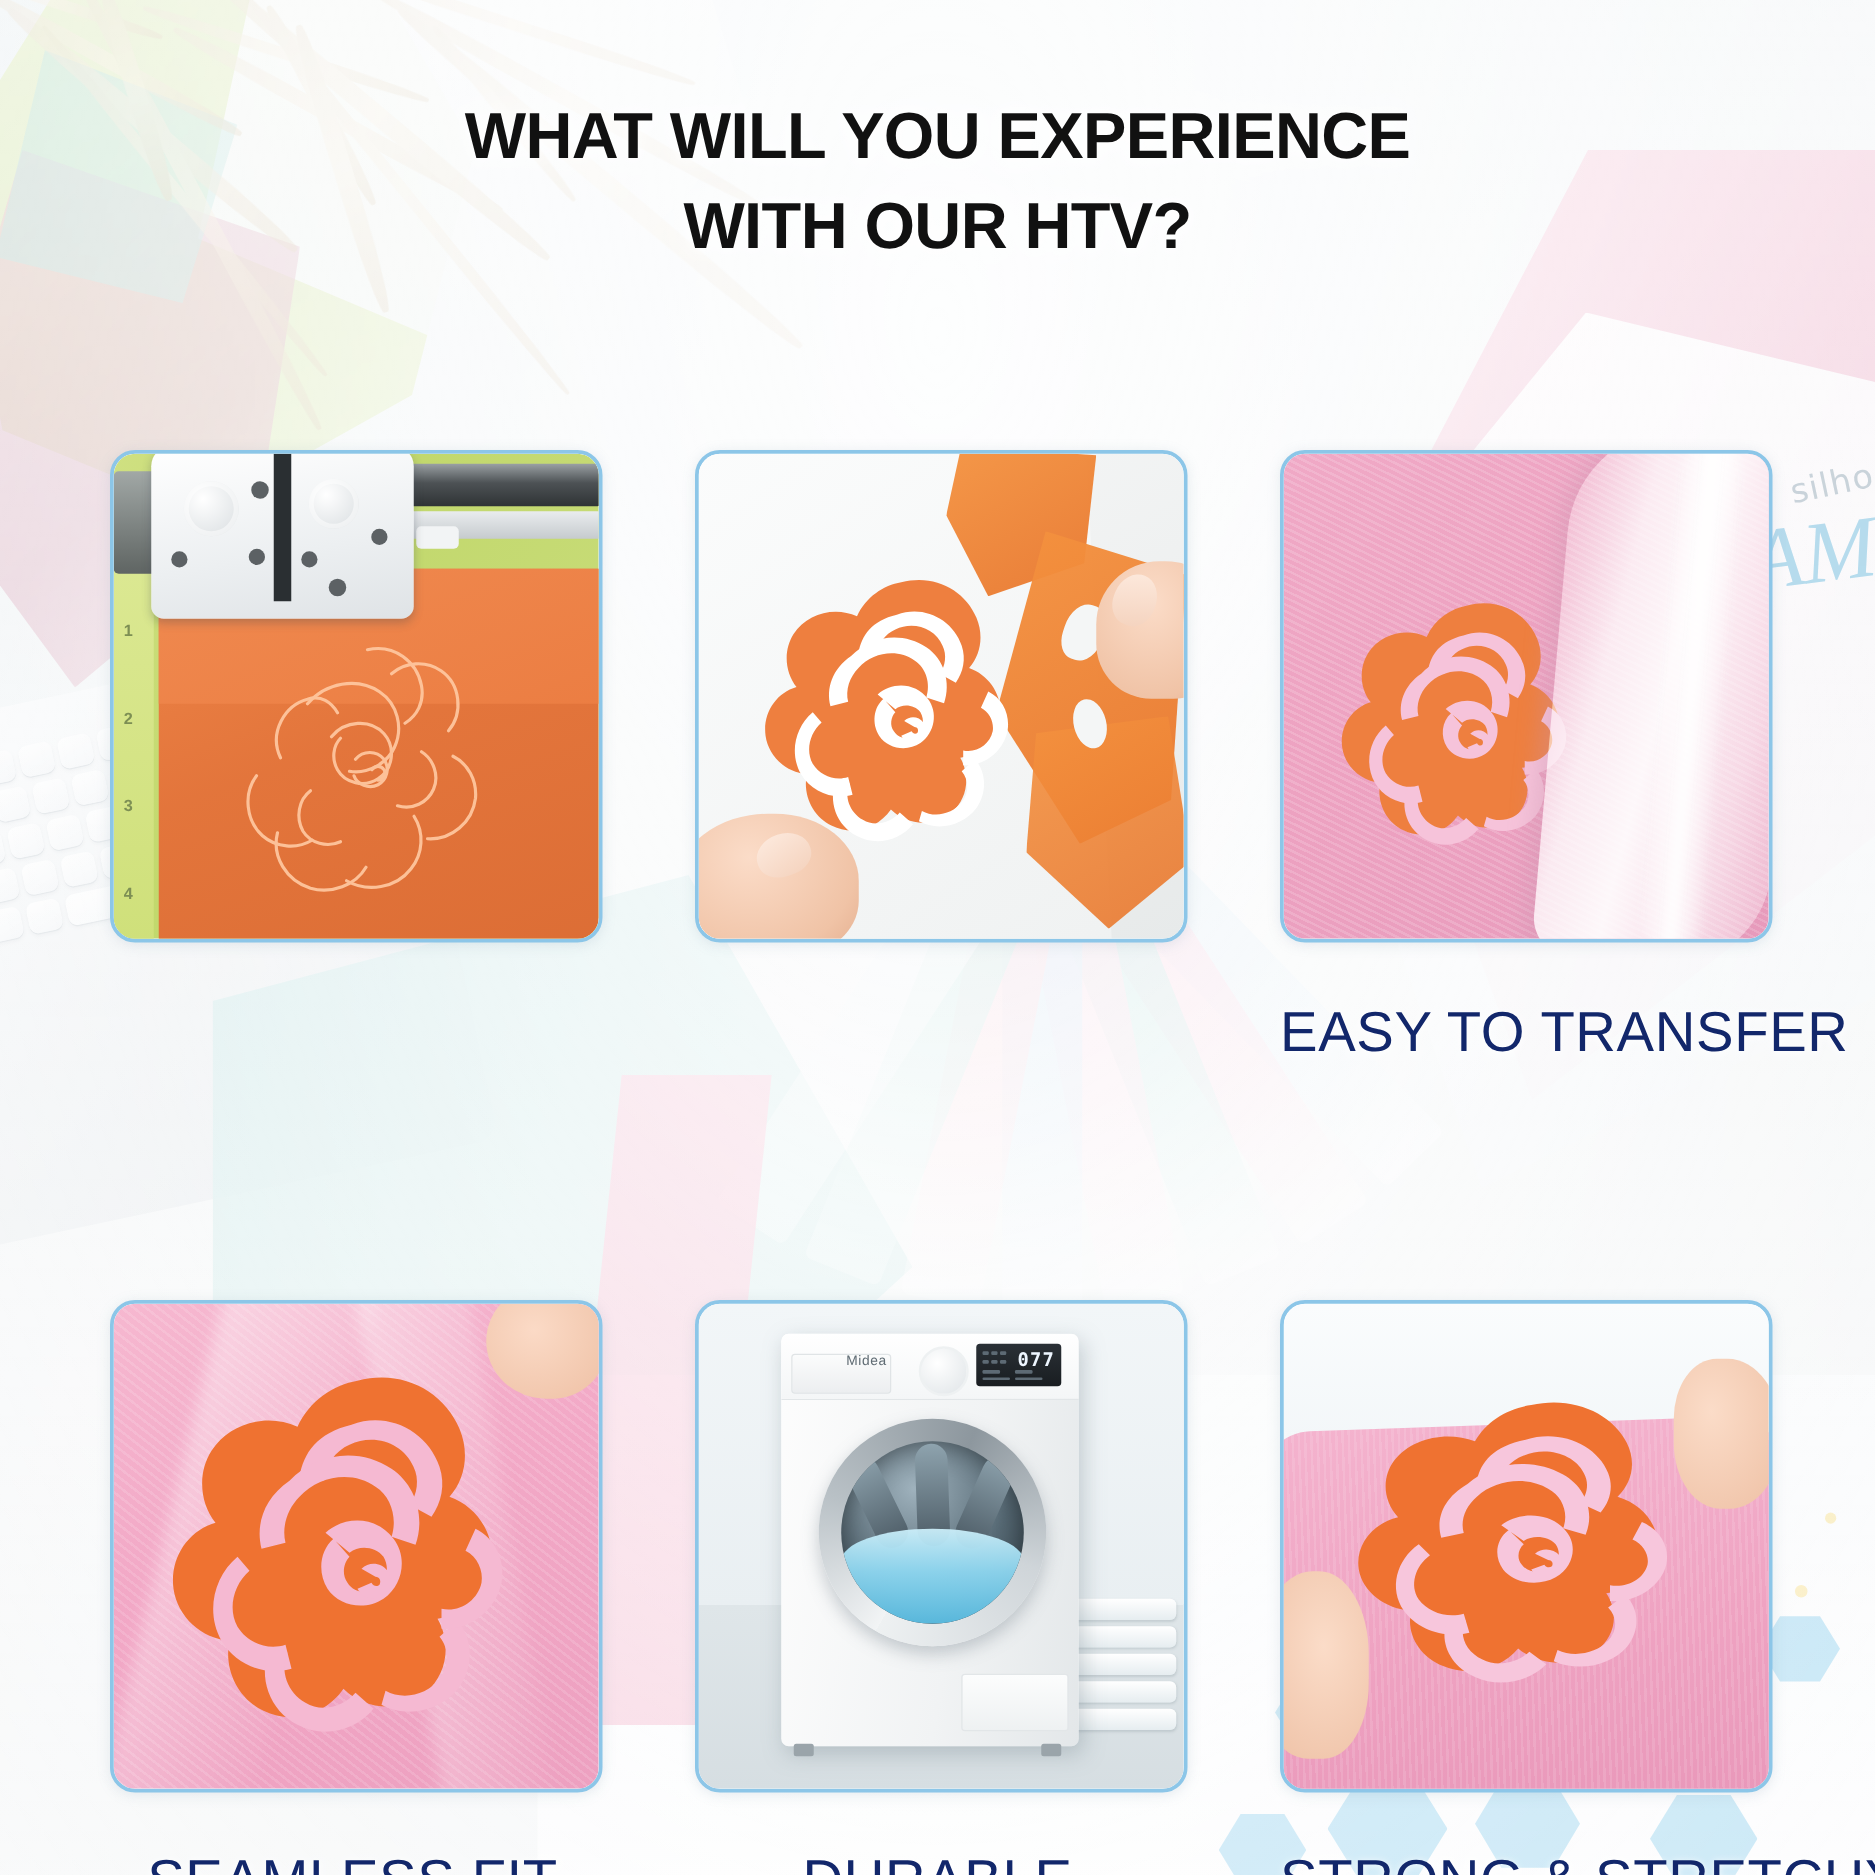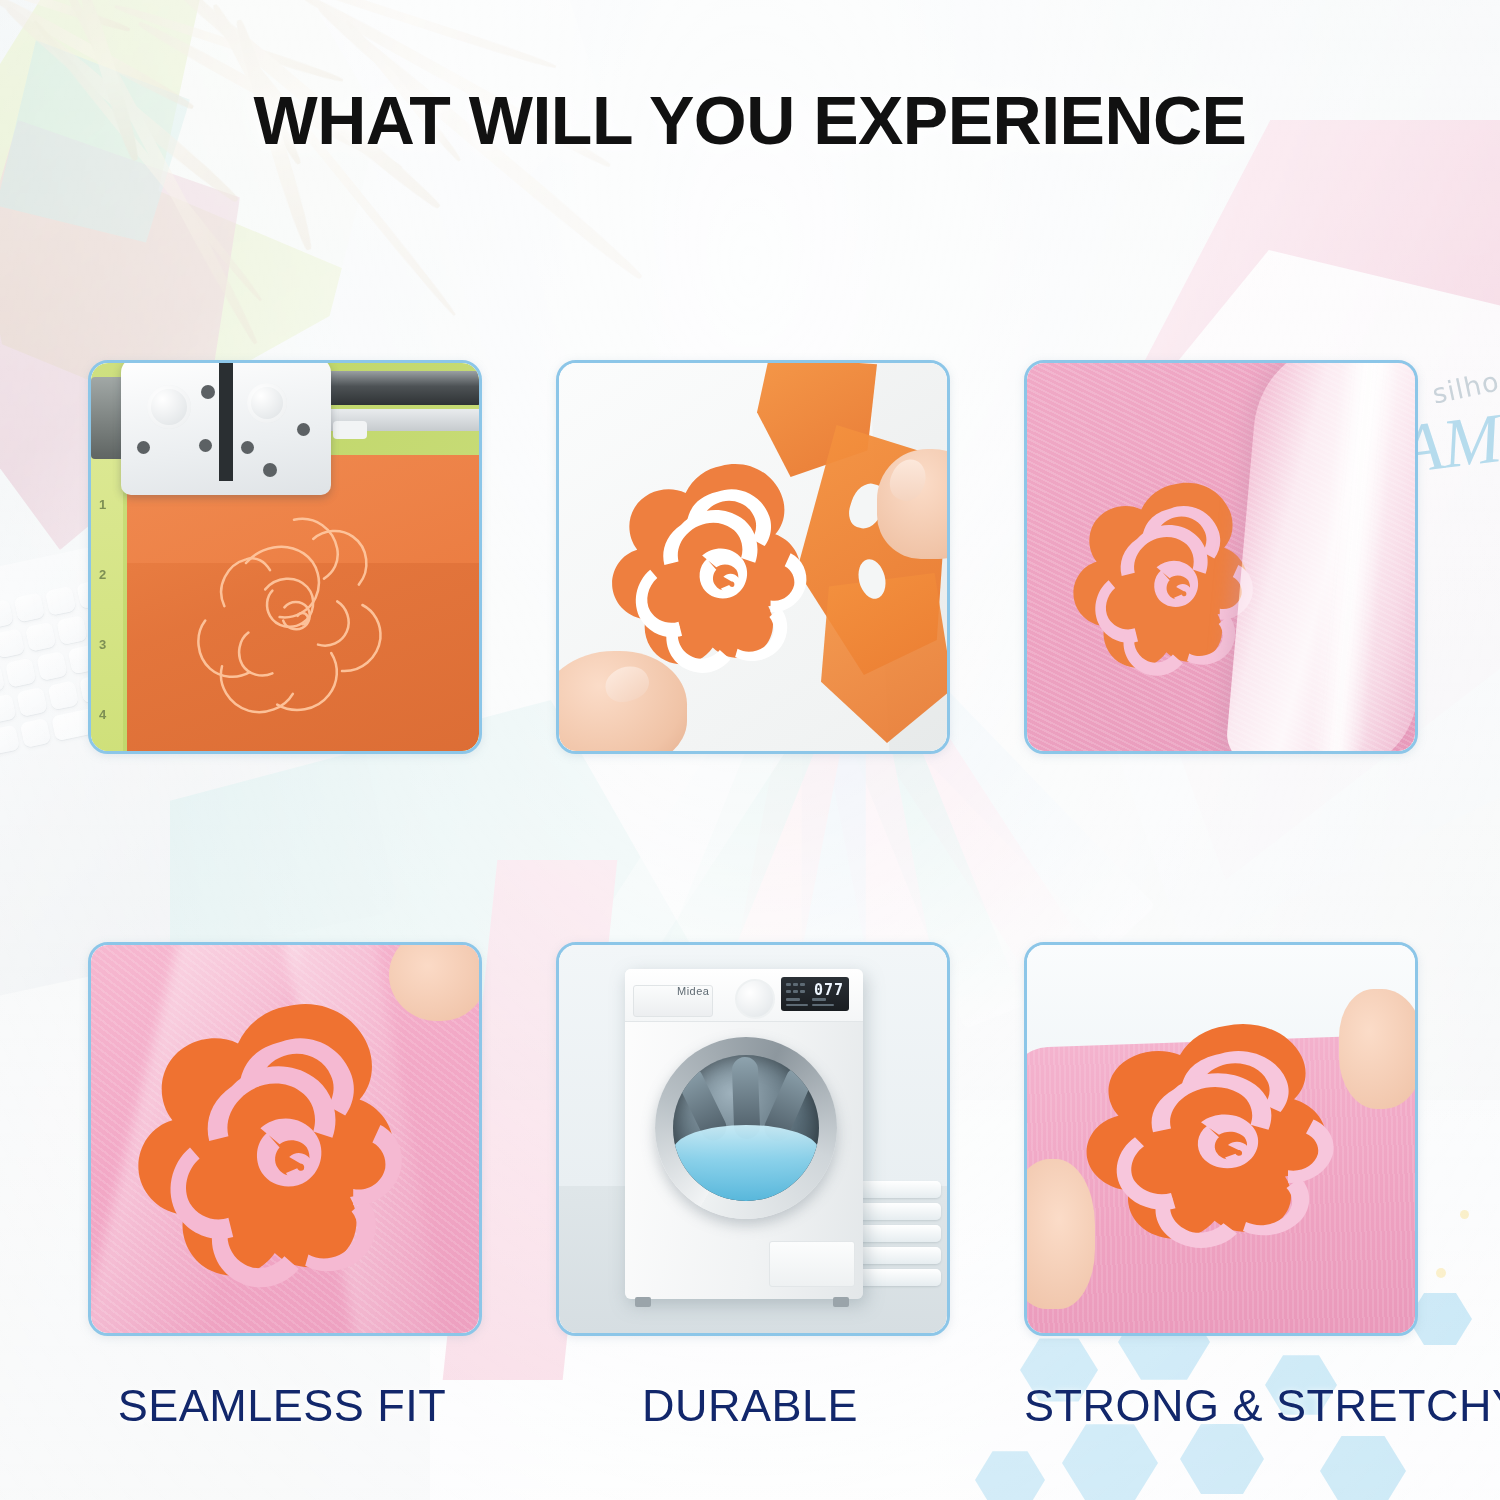--- a/index.html
+++ b/index.html
@@ -126,21 +126,21 @@
     font-family:"Liberation Serif", serif;font-style:italic;
     font-size:70px;color:#9fd1e8;opacity:.75;white-space:nowrap;
     transform:rotate(-7deg);
   }
 
   
   .heading{
     position:absolute;left:0;right:0;top:74px;
     text-align:center;color:#111111;
     font-family:"Liberation Sans", sans-serif;
-    font-weight:bold;font-size:68px;line-height:1.38;
+    font-weight:bold;font-size:52px;line-height:1.38;
     letter-spacing:-0.5px;
     text-shadow:0 2px 10px rgba(255,255,255,.85), 0 0 22px rgba(255,255,255,.7);
   }
   .heading .l2{display:block;}
 
   
   .grid{position:absolute;left:88px;top:360px;width:1324px;}
   .row{display:flex;justify-content:space-between;}
   .cell{width:388px;}
   .card{
@@ -379,20 +379,21 @@
       </div>
 
     <div class="bg-wash"></div>
 
     <div class="wm-silho">silho</div>
     <div class="wm-script">AM</div>
   </div>
 
   <div class="heading">
     <span class="l1">WHAT WILL YOU EXPERIENCE</span>
+    <span class="l2">WITH OUR HTV?</span>
   </div>
 
   <div class="grid">
 
     <div class="row row1">
 
       <div class="cell">
         <div class="card">
           <div class="inner">
             <div class="c1-mat"></div>
@@ -499,20 +500,21 @@
                 <path fill="#f6c3da" d="M56 150c-6 14 0 31 14 38 13 7 29 3 38-8l-9-8c-6 7-17 10-25 5-9-5-13-16-9-25z"></path>
                 <path fill="#f6c3da" d="M112 178c13 7 30 3 39-9 7-10 7-24-1-33l-9 8c5 6 5 15 0 21-6 8-18 11-27 6z"></path>
                 <path fill="#f6c3da" d="M142 140c14 1 27-9 30-23 2-11-3-22-13-27l-5 11c6 3 9 10 8 16-2 9-11 15-20 13z"></path>
               </svg>
             </div>
 
             <div class="c3-roll"></div>
             <div class="c3-rollhl"></div>
           </div>
         </div>
+        <div class="caption">EASY TO TRANSFER</div>
       </div>
     </div>
 
     <div class="row row2">
 
       <div class="cell">
         <div class="card">
           <div class="inner">
             <div class="c4-fab"></div>
             <div class="c4-tex"></div>

